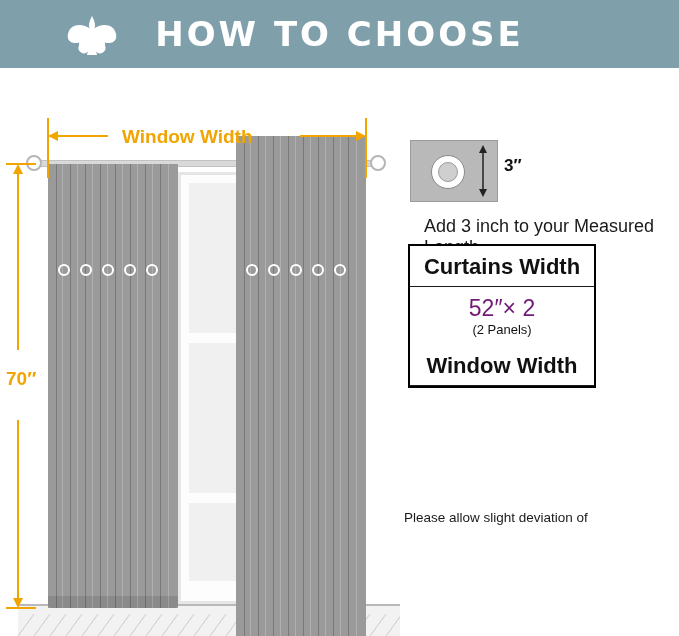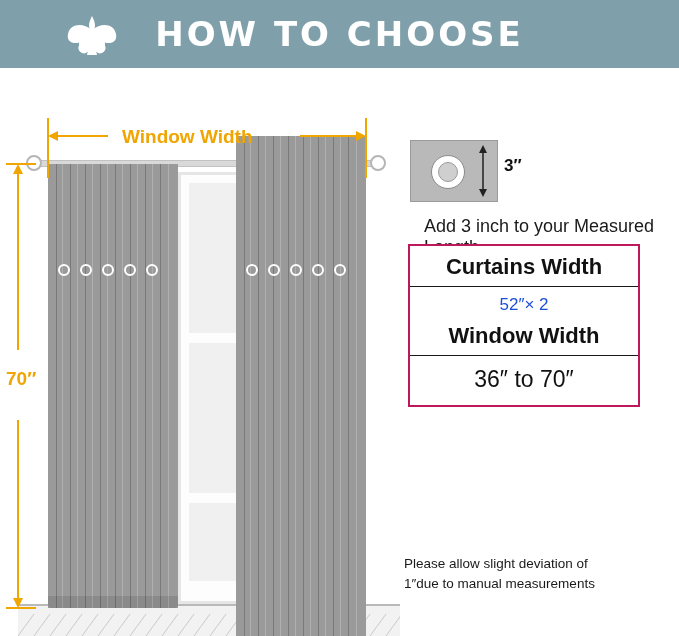--- a/index.html
+++ b/index.html
@@ -241,40 +241,40 @@
     width: 268px;
     font-size: 18px;
     color: #1a1a1a;
   }
 
   
   .card {
     position: absolute;
     left: 8px;
     top: 176px;
-    width: 232px;
-    border: 2px solid #be185d;
+    width: 188px;
+    border: 2px solid #000000;
     background: #ffffff;
     box-sizing: border-box;
     text-align: center;
   }
   .card-title {
     font-size: 22px;
     font-weight: bold;
     color: #111;
     padding: 8px 0 6px 0;
   }
   .divider {
     height: 1px;
     background: #1a1a1a;
     width: 100%;
   }
   .card-value {
-    font-size: 17px;
-    color: #1d4ed8;
+    font-size: 23px;
+    color: #701a75;
     padding-top: 8px;
   }
   .card-sub {
     font-size: 13px;
     color: #111;
     padding-bottom: 8px;
   }
   .card-banner {
     background: #7fa0ab;
     color: #ffffff;
@@ -290,21 +290,20 @@
     padding: 10px 0 12px 0;
   }
   .deviation {
     position: absolute;
     left: 4px;
     top: 440px;
     width: 272px;
     font-size: 13.5px;
     line-height: 1.45;
     color: #1a1a1a;
-    margin-top: 46px;
   }
 </style>
 </head>
 <body>
 
 <div class="page">
 
   <div class="header">
     <svg class="fleur left" viewBox="0 0 60 42">
       <path d="M30 2 C26 10 26 14 30 18 C34 14 34 10 30 2 Z" fill="currentColor"></path>
@@ -455,24 +454,23 @@
         </g>
       </svg>
     </div>
     <div class="grommet-dim">3″</div>
     <div class="add-note">Add 3 inch to your Measured Length</div>
 
     <div class="card">
       <div class="card-title">Curtains Width</div>
       <div class="divider"></div>
       <div class="card-value">52″× 2</div>
+      <div class="card-sub">(2 Panels)</div>
       <div class="card-title">Window Width</div>
       <div class="divider"></div>
-      <div class="card-range">36″ to 70″</div>
     </div>
 
     <div class="deviation">
       <div>Please allow slight deviation of</div>
-      <div>1″due to manual measurements</div>
     </div>
   </div>
 
 </div>
 
 </body></html>

